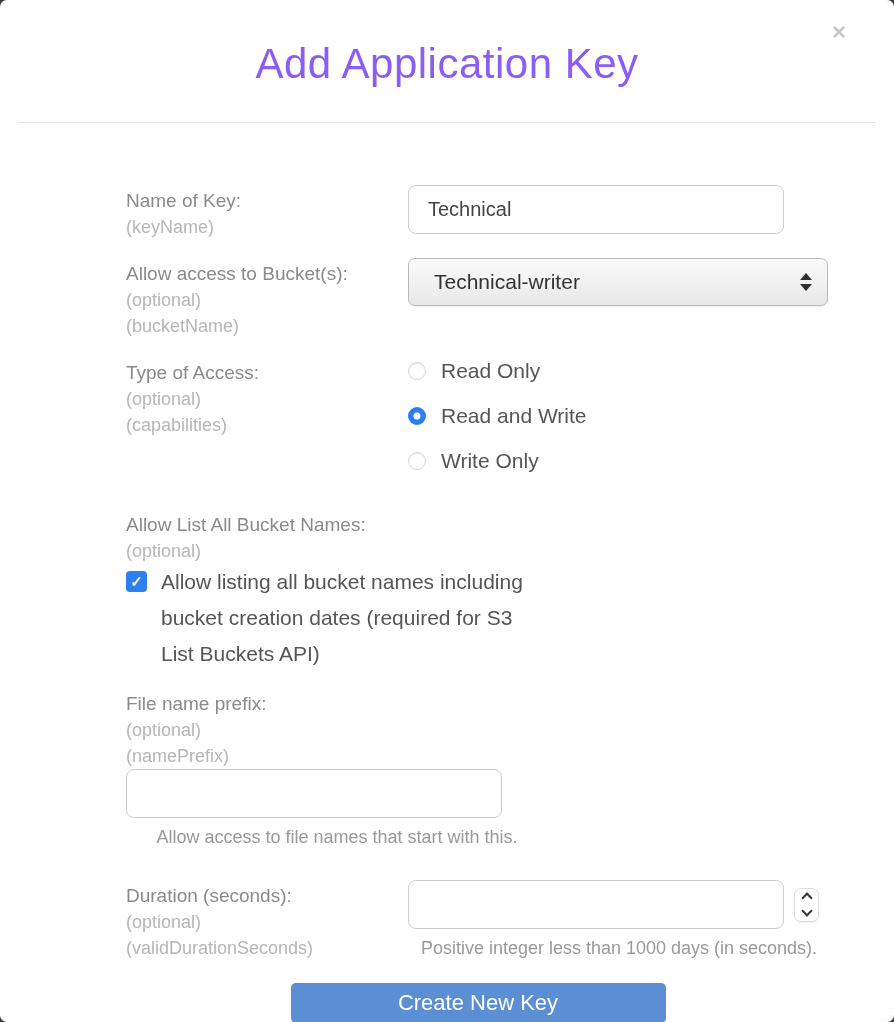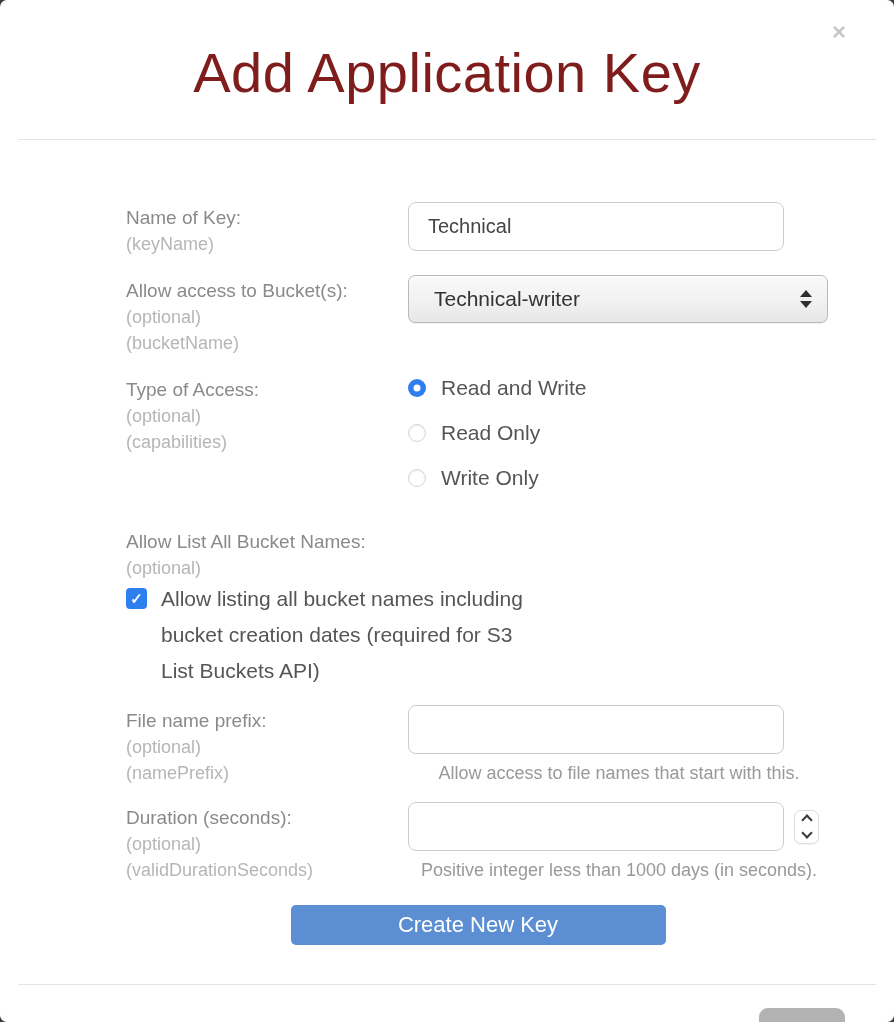--- a/index.html
+++ b/index.html
@@ -24,23 +24,23 @@
     font-size: 24px;
     font-weight: 700;
     color: #c7c7c7;
     line-height: 1;
     cursor: pointer;
     font-family: "Liberation Sans", sans-serif;
   }
   .modal-title {
     padding-top: 40px;
     text-align: center;
-    font-size: 56px;
+    font-size: 42px;
     font-weight: 300;
-    color: #7f1d1d;
+    color: #8b5cf6;
     letter-spacing: 0.5px;
   }
   .divider {
     border: none;
     border-top: 1px solid #e4e4e4;
     margin: 34px 18px 0 18px;
   }
   .form-area {
     margin-top: 62px;
     padding: 0 64px 0 126px;
@@ -243,49 +243,49 @@
       </div>
     </div>
 
     <div class="form-row" style="margin-bottom: 34px;">
       <div class="row-label">
         <div class="label-main">Type of Access:</div>
         <div class="label-sub">(optional)</div>
         <div class="label-sub">(capabilities)</div>
       </div>
       <div class="row-control">
+        <div class="radio-option">
+          <span class="radio-circle"></span>
+          <span class="radio-label">Read Only</span>
+        </div>
         <div class="radio-option selected">
           <span class="radio-circle"></span>
           <span class="radio-label">Read and Write</span>
         </div>
         <div class="radio-option">
           <span class="radio-circle"></span>
-          <span class="radio-label">Read Only</span>
-        </div>
-        <div class="radio-option">
-          <span class="radio-circle"></span>
           <span class="radio-label">Write Only</span>
         </div>
       </div>
     </div>
 
     <div class="form-row" style="margin-bottom: 16px; flex-direction: column;">
       <div class="row-label">
         <div class="label-main">Allow List All Bucket Names:</div>
         <div class="label-sub">(optional)</div>
       </div>
       <div class="row-control">
         <div class="checkbox-row">
           <span class="checkbox-box">✓</span>
           <span class="checkbox-text">Allow listing all bucket names including bucket creation dates (required for S3 List Buckets API)</span>
         </div>
       </div>
     </div>
 
-    <div class="form-row" style="margin-bottom: 16px;">
+    <div class="form-row" style="margin-bottom: 32px; flex-direction: column;">
       <div class="row-label">
         <div class="label-main">File name prefix:</div>
         <div class="label-sub">(optional)</div>
         <div class="label-sub">(namePrefix)</div>
       </div>
       <div class="row-control">
         <input type="text" class="text-input" value="" style="">
         <div class="helper-text">Allow access to file names that start with this.</div>
       </div>
     </div>

